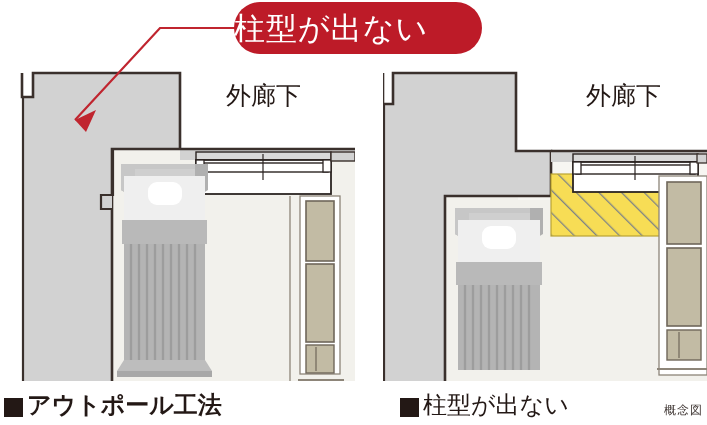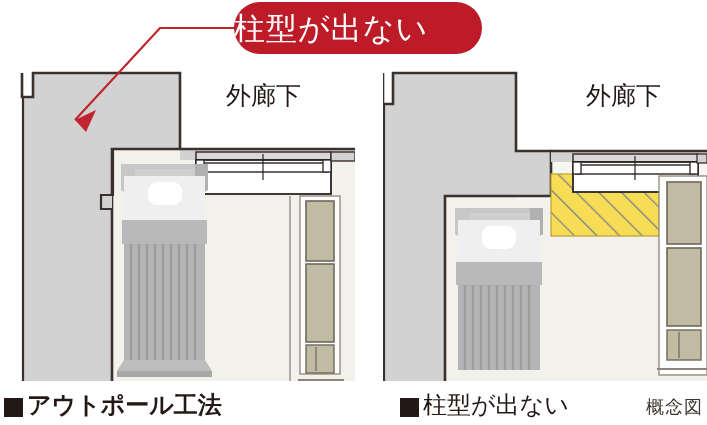--- a/index.html
+++ b/index.html
@@ -89,21 +89,21 @@
     white-space: nowrap;
     font-family: Liberation Mono, monospace;
     font-weight: bold;
   }
   #legend-right .legend-label { font-weight: normal; }
 
   .note {
     position: absolute;
     right: 4px;
     bottom: 9px;
-    font-size: 18px;
+    font-size: 12px;
     color: #3c3330;
     line-height: 1;
     white-space: nowrap;
     letter-spacing: 1px;
     z-index: 20;
   }
 
   
 </style>
 </head>

